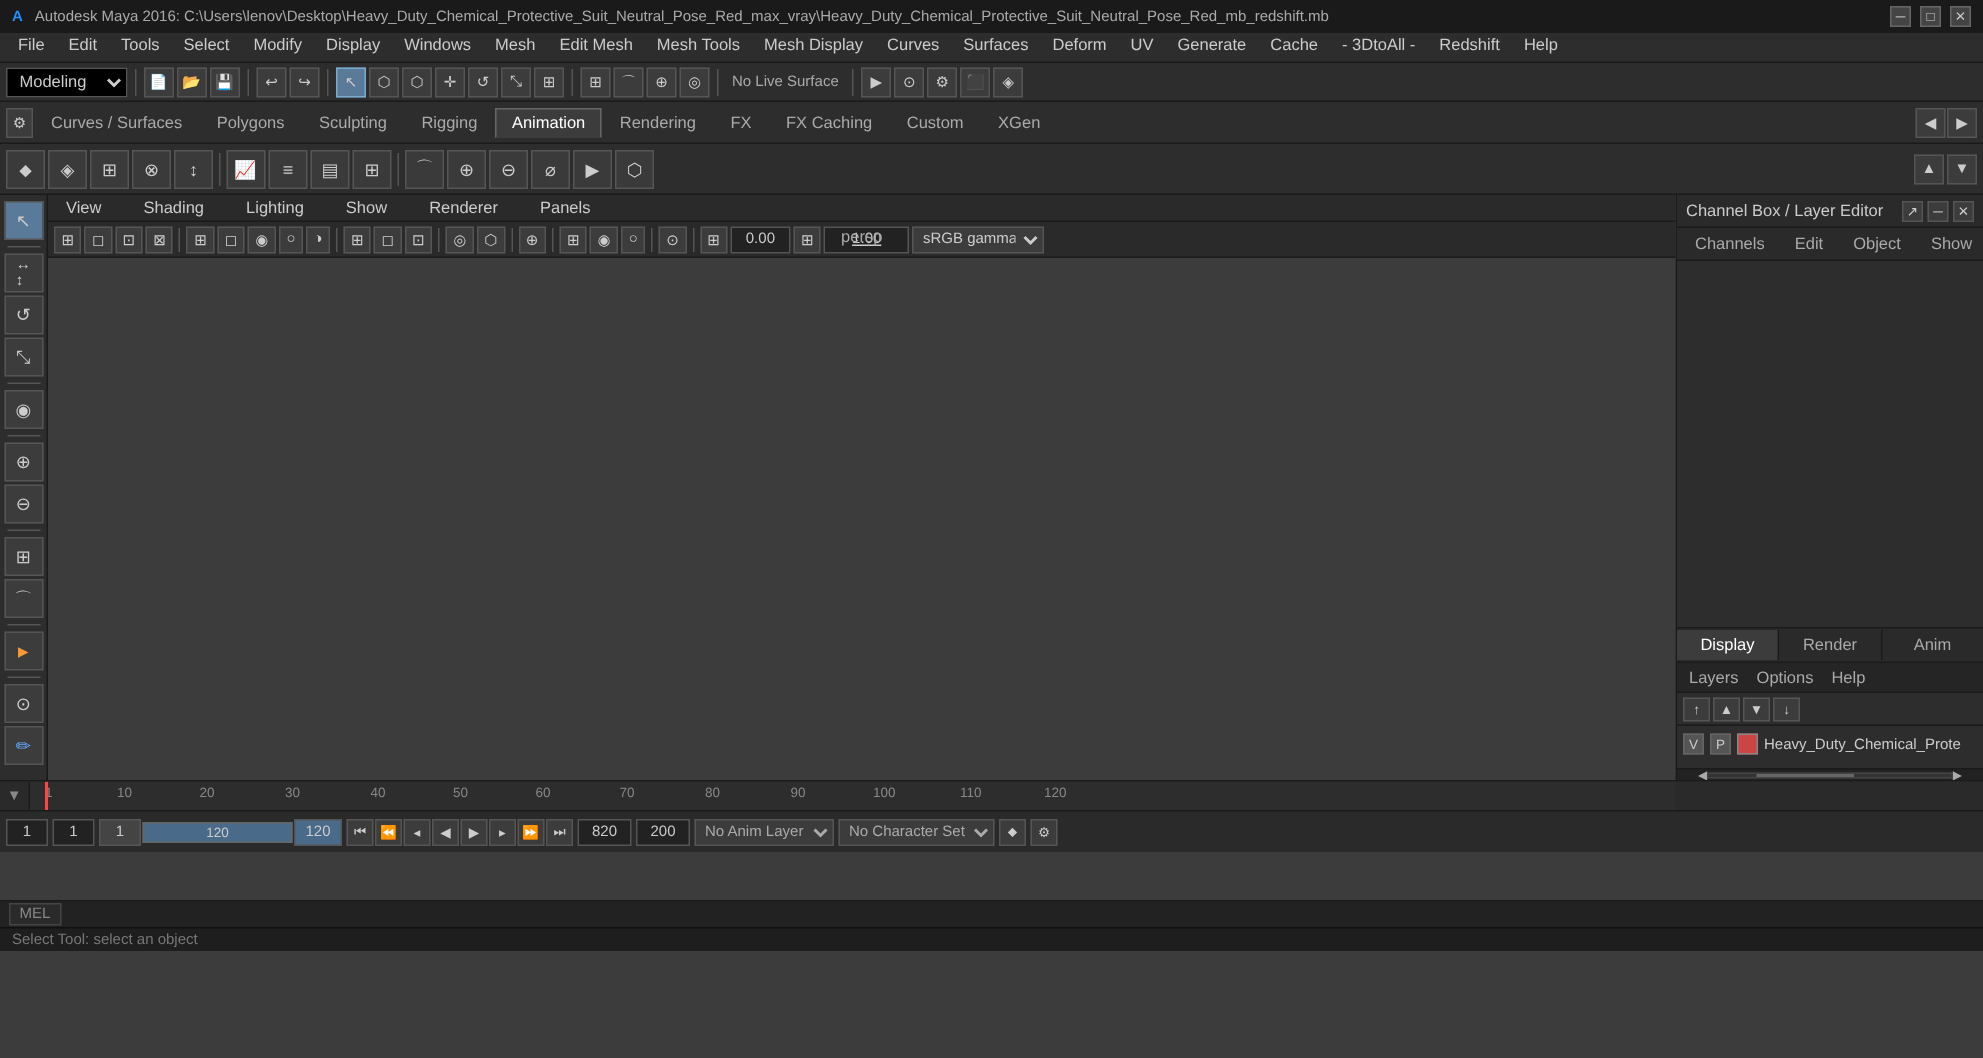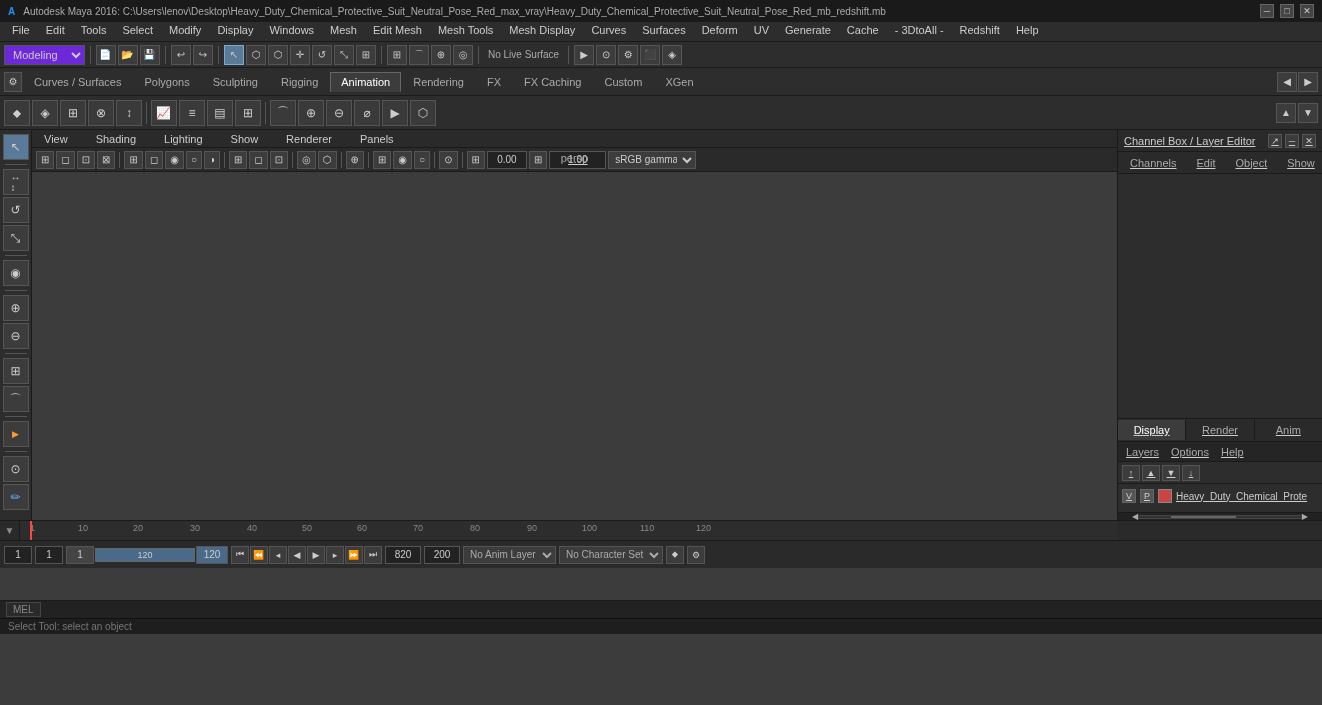--- a/index.html
+++ b/index.html
@@ -59,21 +59,21 @@
     #toolbar1 {
       height: 26px;
       background: #2d2d2d;
       display: flex;
       align-items: center;
       padding: 0 4px;
       gap: 2px;
       border-bottom: 1px solid #1a1a1a;
     }
     .toolbar-dropdown {
-      background: #6d28d9;
+      background: #000000;
       border: 1px solid #555;
       color: #ccc;
       font-size: 11px;
       height: 20px;
       padding: 0 4px;
       cursor: pointer;
       min-width: 80px;
     }
     .toolbar-sep {
       width: 1px;
@@ -239,21 +239,20 @@
       font-size: 11px;
     }
 
     
     #right-panel {
       width: 205px;
       background: #2d2d2d;
       border-left: 1px solid #1a1a1a;
       display: flex;
       flex-direction: column;
-      text-decoration: underline;
     }
 
     #channel-box-header {
       height: 22px;
       background: #2a2a2a;
       display: flex;
       align-items: center;
       padding: 0 6px;
       border-bottom: 1px solid #1a1a1a;
       font-size: 11px;

